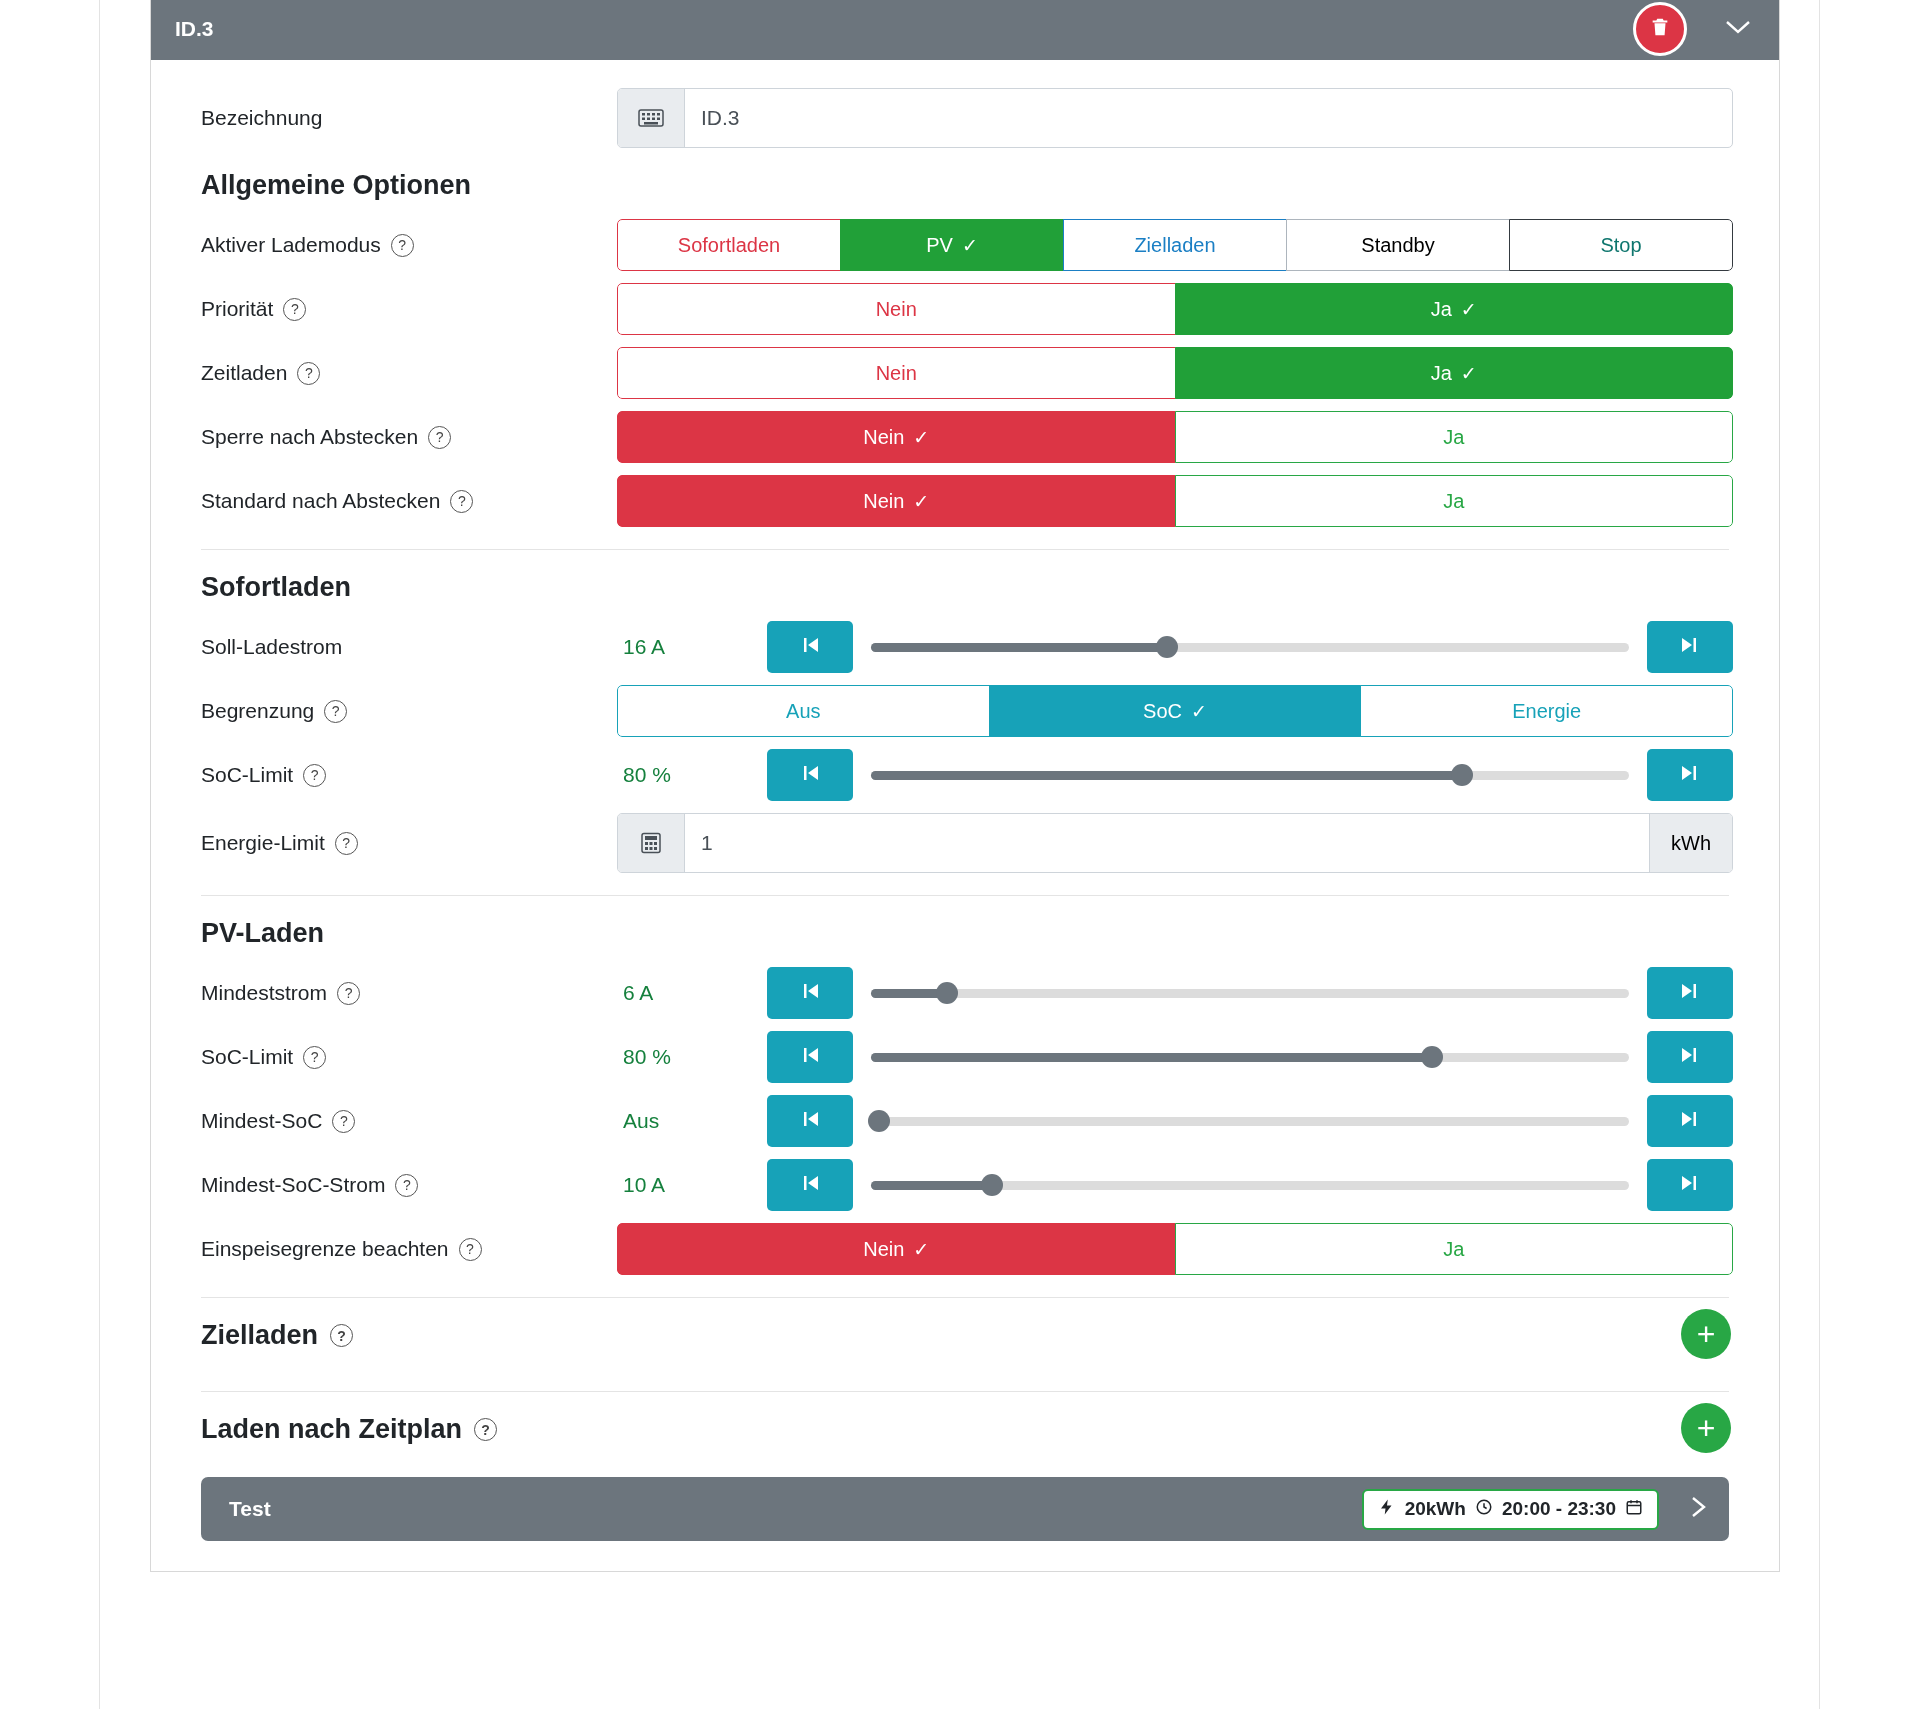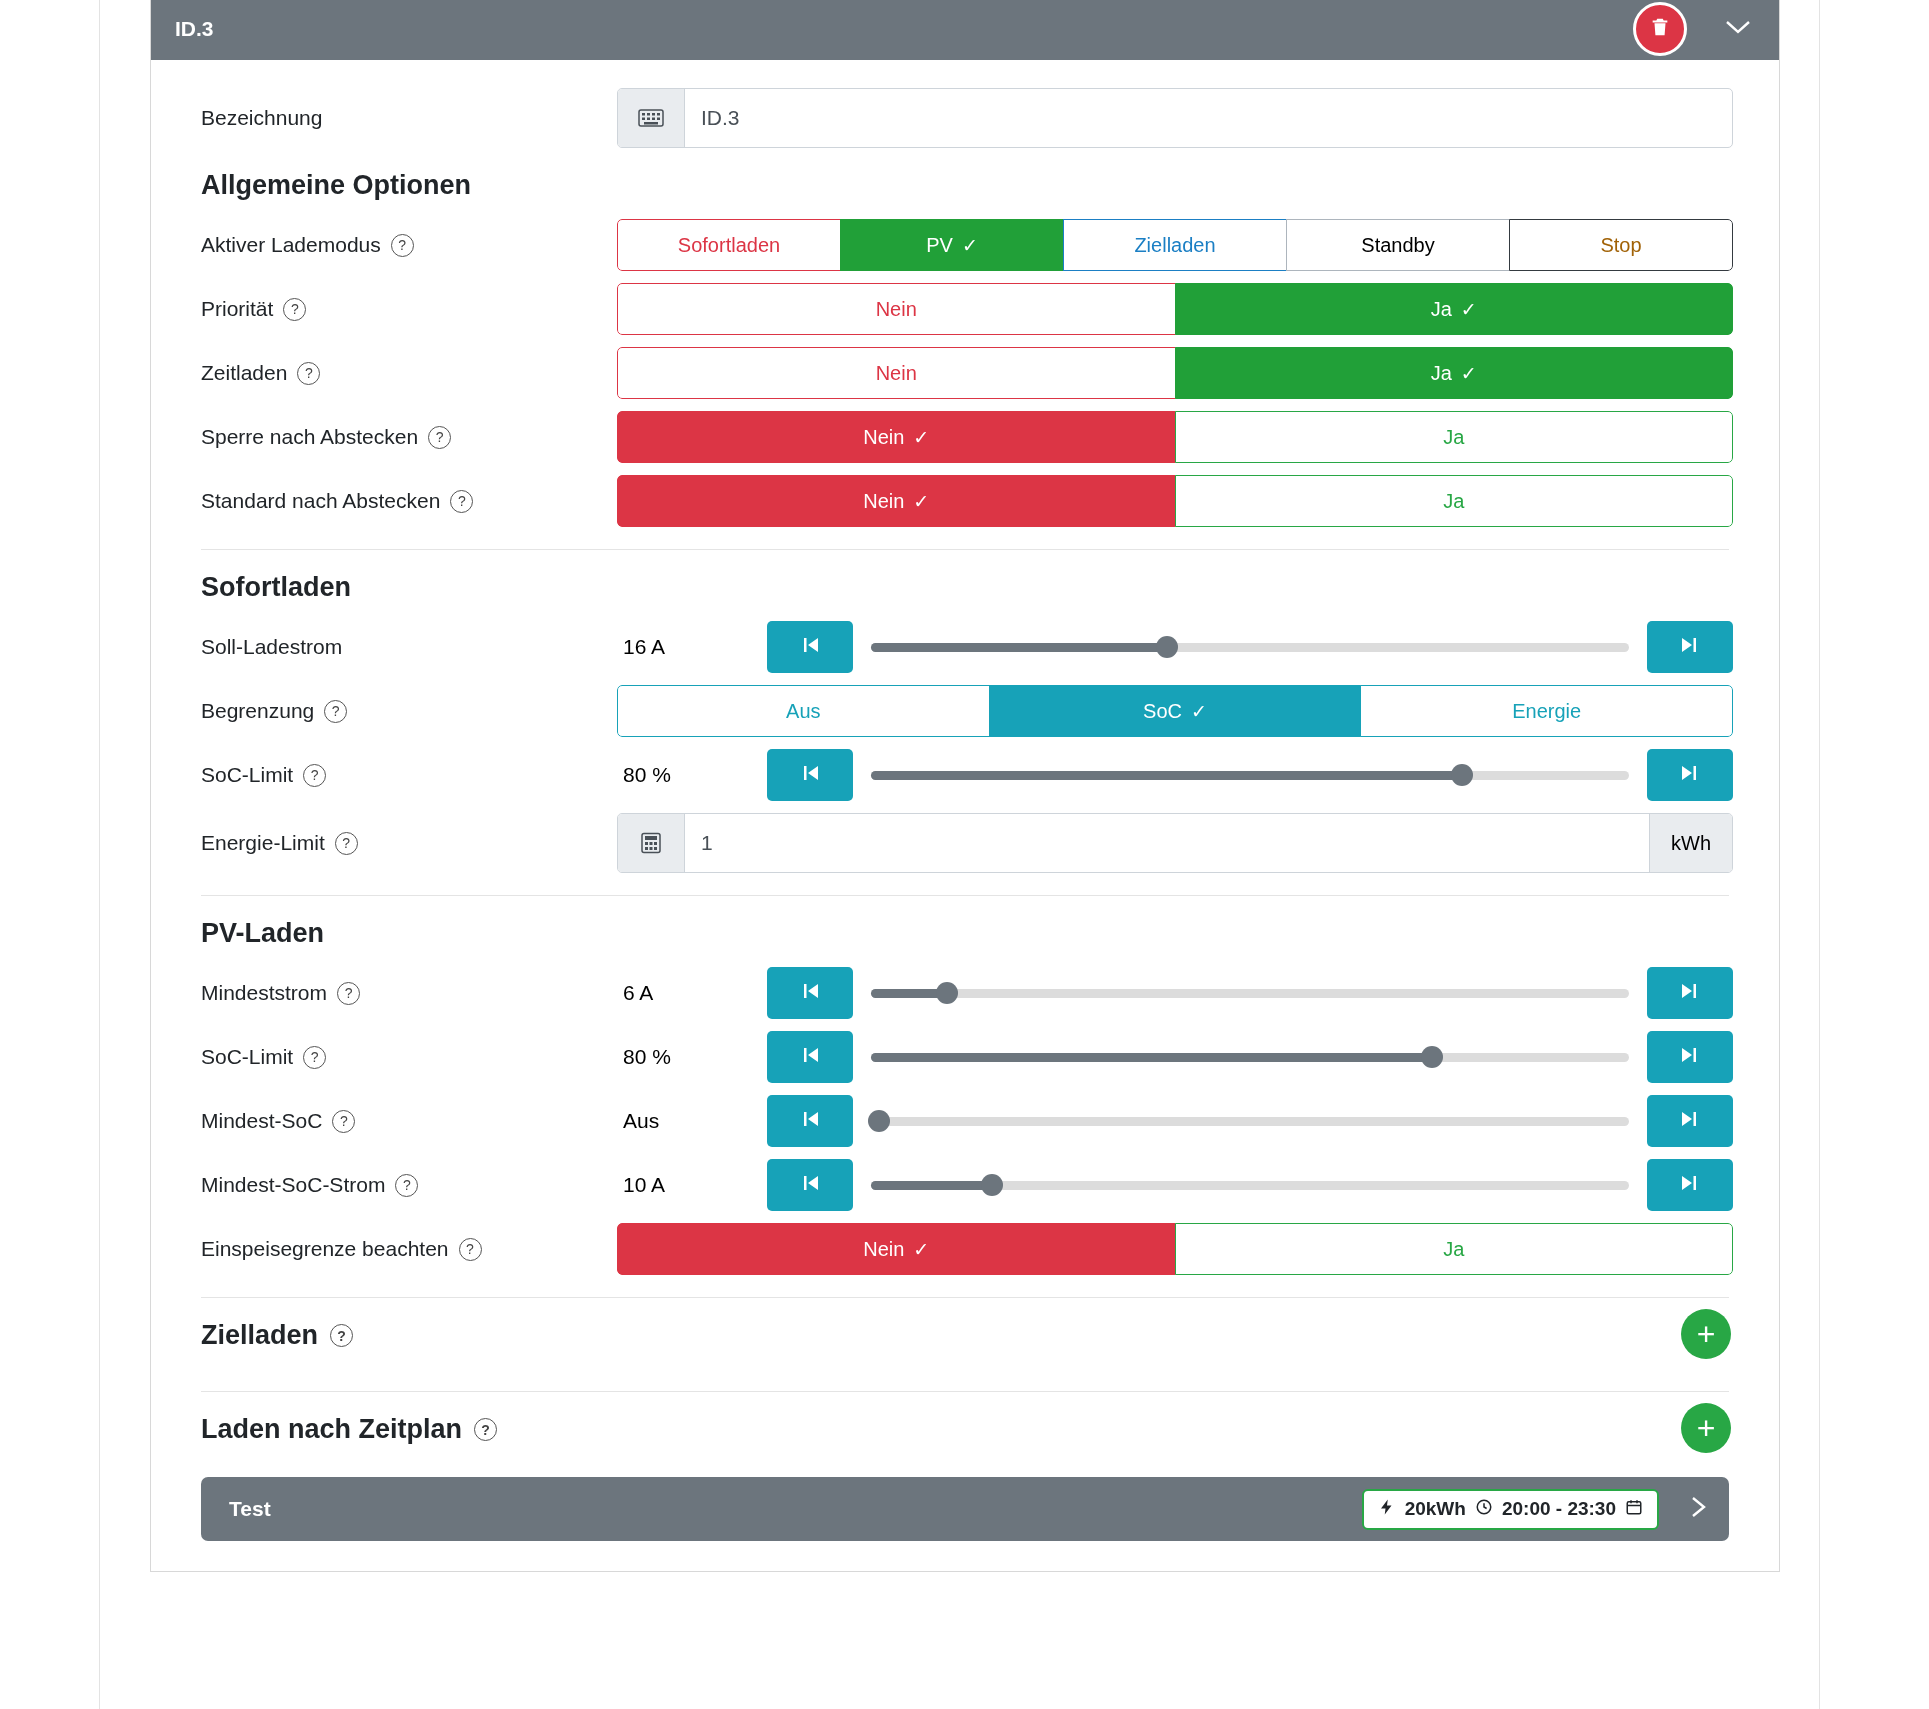--- a/index.html
+++ b/index.html
@@ -196,29 +196,29 @@
   .seg:first-child { margin-left: 0; border-radius: 5px 0 0 5px; }
   .seg:last-child  { border-radius: 0 5px 5px 0; }
   .seg .tick { font-size: 19px; }
 
   .seg-red        { color:#dc3545; border-color:#dc3545; }
   .seg-red-on     { color:#ffffff; background:#dc3545; border-color:#dc3545; }
   .seg-green      { color:#28a745; border-color:#28a745; }
   .seg-green-on   { color:#ffffff; background:#21a038; border-color:#21a038; }
   .seg-blue       { color:#1b7fc4; border-color:#1b7fc4; }
   .seg-grey       { color:#000000; border-color:#adb5bd; }
-  .seg-dark       { color:#a16207; border-color:#343a40; }
+  .seg-dark       { color:#0f766e; border-color:#343a40; }
   .seg-teal       { color:#17a2b8; border-color:#17a2b8; }
   .seg-teal-on    { color:#ffffff; background:#17a2b8; border-color:#17a2b8; }
 
   
   .value {
     width: 150px;
     font-size: 21px;
-    color: #000000;
+    color: #15803d;
     padding-left: 6px;
     box-sizing: border-box;
   }
   .step-btn {
     width: 86px;
     height: 52px;
     background: #17a2b8;
     border-radius: 5px;
     display: flex;
     align-items: center;

